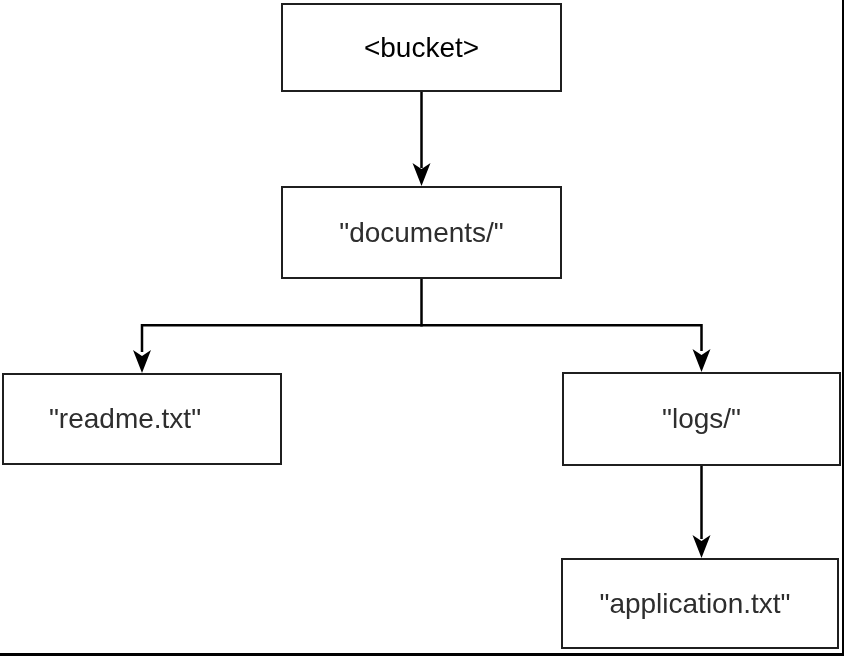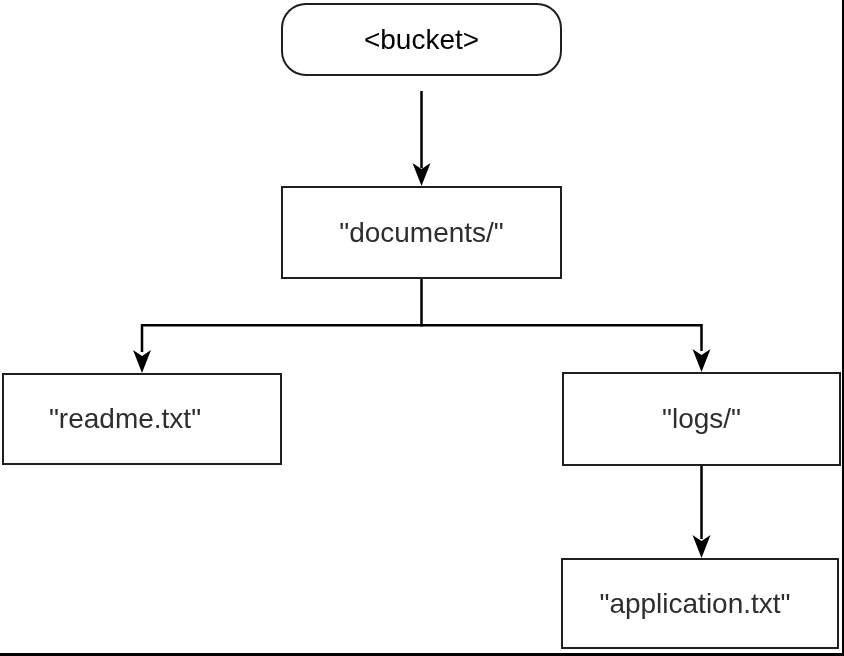--- a/index.html
+++ b/index.html
@@ -37,21 +37,21 @@
     box-sizing: border-box;
     background: var(--bg, #ffffff);
     border: 2px solid var(--box-border, #1f1f1f);
     display: flex;
     align-items: center;
     justify-content: center;
     font-size: 28px;
     color: var(--text, #2e2e2e);
     white-space: nowrap;
   }
-  #node-bucket      { left: 281px; top: 3px;   width: 281px; height: 73px; color: #000000; border-radius: 25px; }
+  #node-bucket      { left: 281px; top: 3px;   width: 281px; height: 89px; color: #000000; }
   #node-documents   { left: 281px; top: 186px; width: 281px; height: 93px; }
   #node-readme      { left: 2px;   top: 373px; width: 280px; height: 92px; padding-right: 34px; }
   #node-logs        { left: 562px; top: 372px; width: 279px; height: 94px; }
   #node-application { left: 561px; top: 558px; width: 278px; height: 91px; padding-right: 10px; }
 </style>
 </head>
 <body>
 
 <div class="frame">
 

